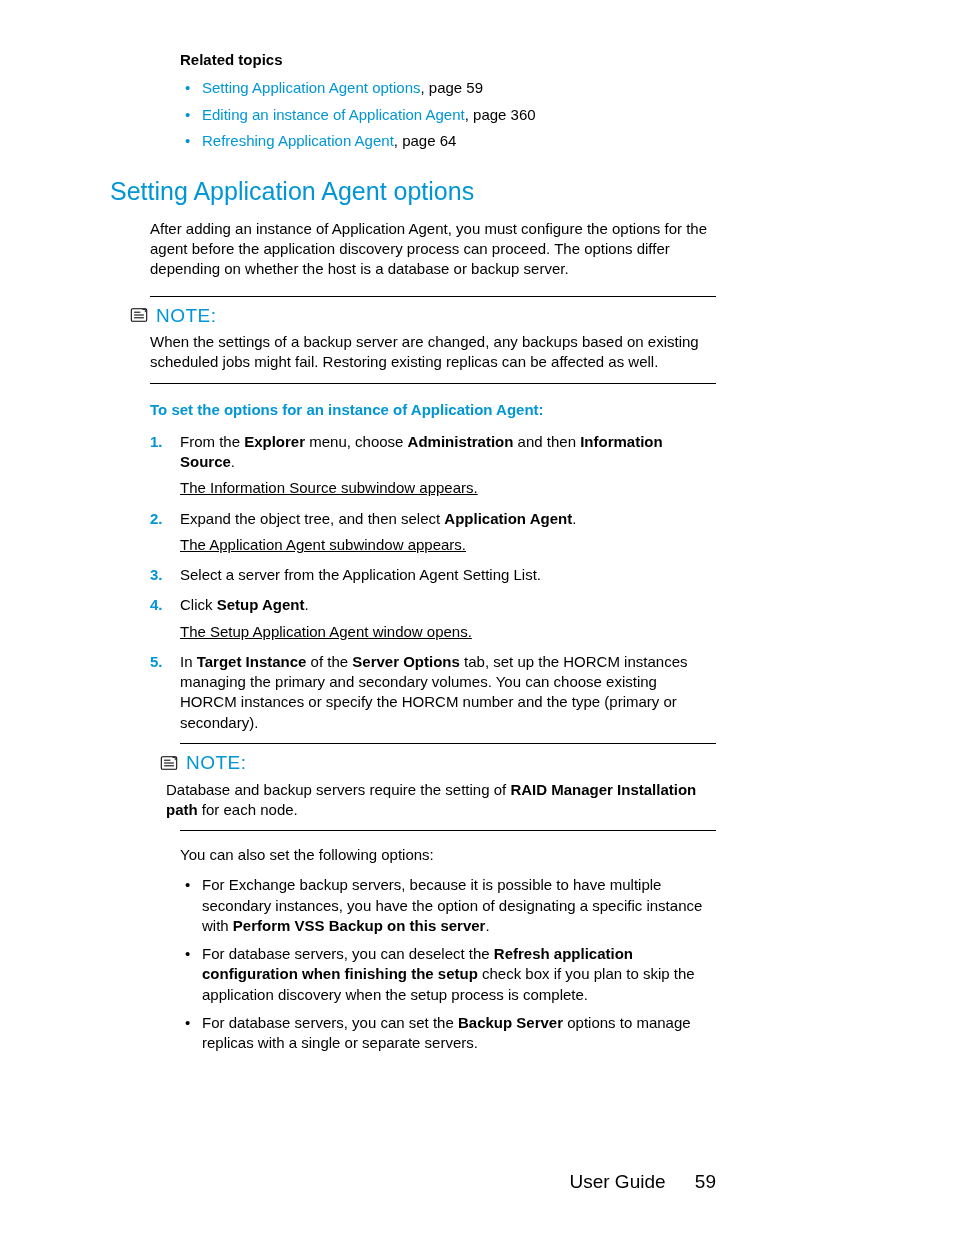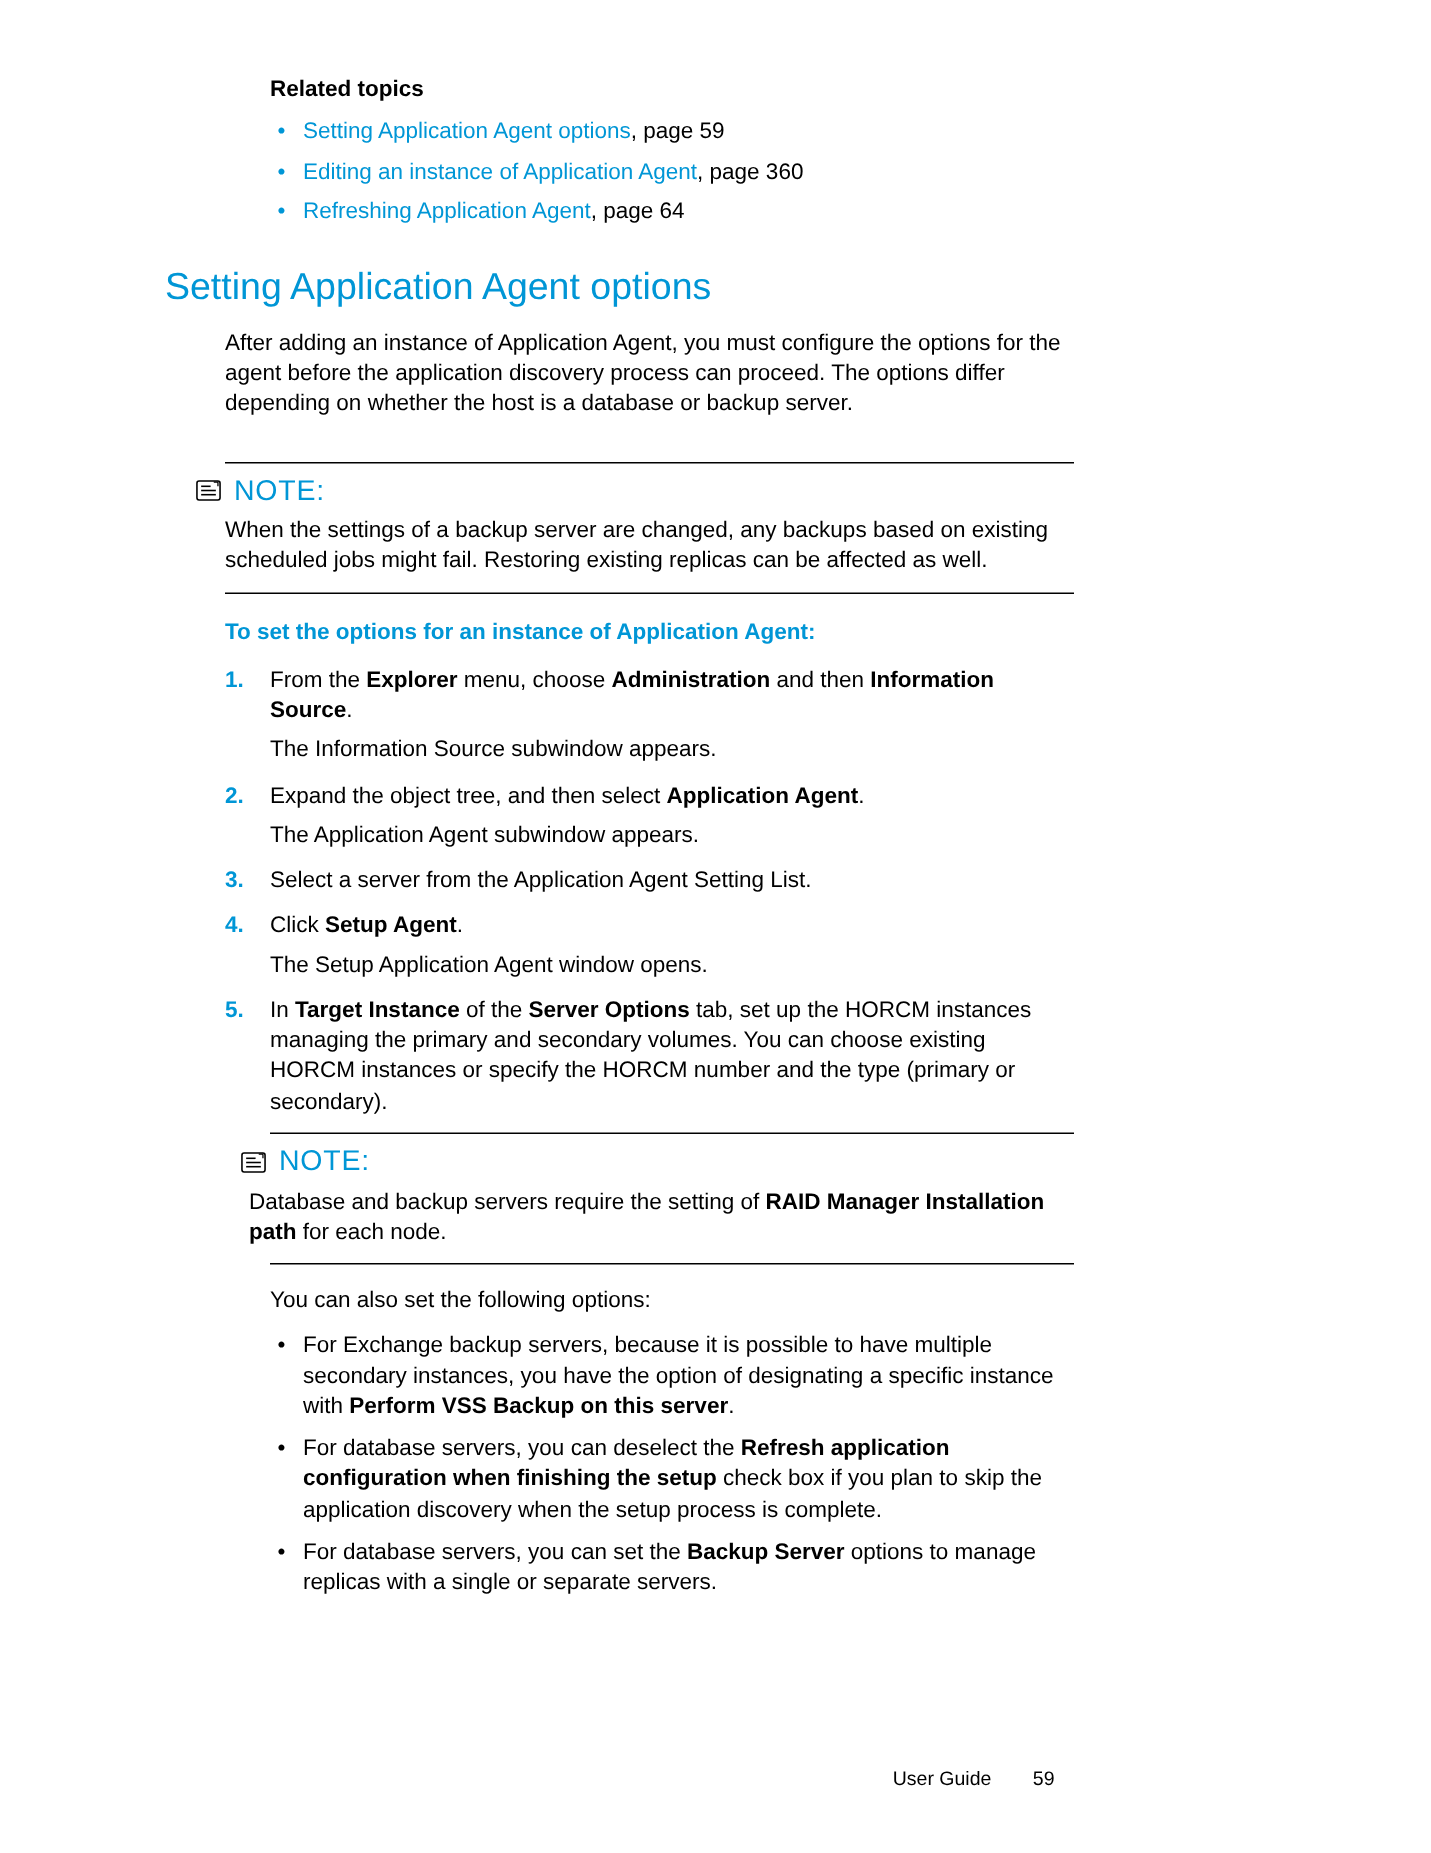--- a/index.html
+++ b/index.html
@@ -47,21 +47,21 @@
   h2.section {
     color: #0096d6;
     font-weight: normal;
     font-size: 25px;
     margin: 18px 0 10px 0;
   }
   .body-indent {
     margin-left: 40px;
   }
   .para {
-    margin: 0 0 28px 0;
+    margin: 0 0 16px 0;
   }
   hr.rule {
     border: none;
     border-top: 1px solid #000;
     margin: 10px 0 6px 40px;
   }
   hr.rule2 {
     border: none;
     border-top: 1px solid #000;
     margin: 10px 0 6px 70px;
@@ -113,20 +113,21 @@
   }
   ol.steps > li::before {
     content: counter(step) ".";
     position: absolute;
     left: 0;
     color: #0096d6;
     font-weight: bold;
   }
   .step-sub {
     margin-top: 6px;
+    text-decoration: underline;
   }
   .cont {
     margin-left: 70px;
     margin-top: 14px;
     margin-bottom: 10px;
   }
   ul.opts {
     list-style: none;
     margin: 0 0 0 70px;
     padding: 0;
@@ -139,22 +140,22 @@
   ul.opts li::before {
     content: "•";
     position: absolute;
     left: 5px;
     font-size: 15px;
   }
   b { font-weight: bold; }
   .footer {
     position: absolute;
     bottom: 40px;
-    right: 123px;
-    font-size: 13px;
+    right: 110px;
+    font-size: 19px;
   }
   .footer .pn {
     margin-left: 24px;
   }
   .note-icon {
     width: 18px;
     height: 14px;
     flex-shrink: 0;
   }
 </style>

